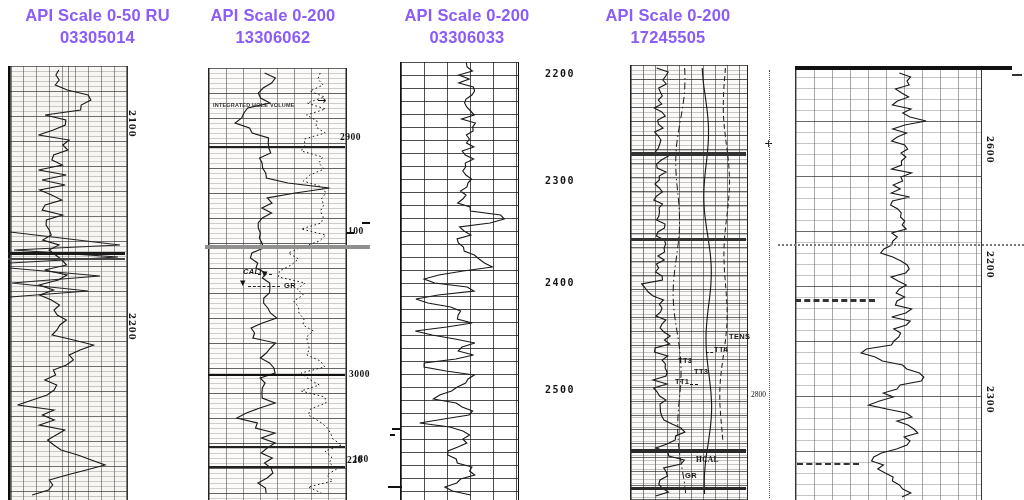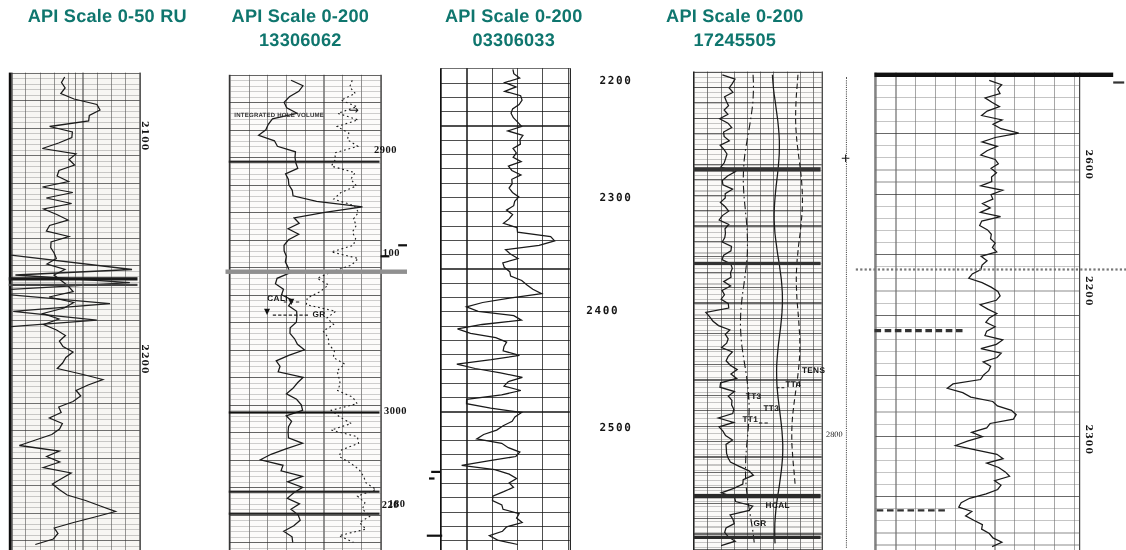--- a/index.html
+++ b/index.html
@@ -1,18 +1,18 @@
 <!DOCTYPE html>
 <html><head>
 <meta charset="utf-8">
 <style>
   html,body{margin:0;padding:0;background:#fff;}
   .stage{position:relative;width:1024px;height:500px;background:#ffffff;overflow:hidden;
          font-family:"Liberation Sans",sans-serif;}
-  .hdr{position:absolute;text-align:center;color:#0f766e;font-weight:700;font-size:16.5px;line-height:1.32;letter-spacing:.2px;}
+  .hdr{position:absolute;text-align:center;color:#8b5cf6;font-weight:700;font-size:16.5px;line-height:1.32;letter-spacing:.2px;}
   .h1{left:0;top:5px;width:195px}.h2{left:188px;top:5px;width:170px}.h3{left:378px;top:5px;width:178px}
   .h4{left:578px;top:5px;width:180px}.h5{left:798px;top:5px;width:200px}
   .strip{position:absolute;}
   .s1{left:8px;top:66px;width:117px;height:434px;border-left:2.5px solid #0d0d0d;border-right:1px solid #333;}
   .s2{left:208px;top:68px;width:137px;height:432px;border-left:1.5px solid #222;border-right:1.5px solid #222;}
   .s3{left:400px;top:62px;width:117px;height:438px;border-left:1.5px solid #111;border-right:1.5px solid #111;}
   .s4{left:630px;top:65px;width:116px;height:435px;border-left:1.5px solid #222;border-right:1.5px solid #222;}
   .s5{left:795px;top:66px;width:185px;height:434px;border-left:1px solid #333;border-right:1px solid #333;}
   .grid1{background-color:#f7f6f3;background-image:
     repeating-linear-gradient(to bottom,rgba(40,40,40,.55) 0 1px,transparent 1px 25px),
@@ -45,20 +45,21 @@
   .hl,.vl{position:absolute;}
   #curves-svg{position:absolute;left:0;top:0;pointer-events:none;}
 </style>
 </head>
 <body>
 
 <div class="stage" id="stage">
 
   <div class="hdr h1">
     <div>API Scale 0-50 RU</div>
+    <div>03305014</div>
   </div>
   <div class="hdr h2">
     <div>API Scale 0-200</div>
     <div>13306062</div>
   </div>
   <div class="hdr h3">
     <div>API Scale 0-200</div>
     <div>03306033</div>
   </div>
   <div class="hdr h4">
@@ -88,48 +89,48 @@
 <span class="lab rot" style="left: 127px; top: 110px;">2100</span>
     <span class="lab rot" style="left: 127px; top: 313px;">2200</span>
     <div class="hl" style="left: 8px; top: 252px; width: 117px; height: 3px; background: rgb(26, 26, 26);"></div>
     <div class="hl" style="left: 8px; top: 258px; width: 117px; height: 2px; background: rgb(68, 68, 68);"></div>
     <span class="lab tiny" style="left: 213px; top: 103px;">INTEGRATED HOLE VOLUME</span>
     <span class="lab dep2" style="left: 340px; top: 133px;">2900</span>
     <span class="lab dep2" style="left: 348px; top: 227px;">100</span>
     <span class="lab dep2" style="left: 349px; top: 370px;">3000</span>
     <span class="lab dep2" style="left: 347px; top: 456px;">220</span>
     <span class="lab dep2" style="left: 353px; top: 455px; font-family: Liberation Serif, serif;">180</span>
-    <span class="lab anno" style="left: 243px; top: 268px;">CALI</span>
+    <span class="lab anno" style="left: 243px; top: 268px; font-style: italic;">CALI</span>
     <span class="lab anno" style="left: 284px; top: 282px;">GR</span>
     <span class="lab mark" style="left: 317px; top: 95px;">→</span>
     <span class="lab mark" style="left: 262px; top: 268px;">▾</span>
     <span class="lab mark" style="left: 240px; top: 277px;">▾</span>
     <div class="hl" style="left: 205px; top: 245px; width: 165px; height: 4px; background: rgb(144, 144, 144);"></div>
     <div class="hl" style="left: 208px; top: 146px; width: 137px; height: 1.5px; background: rgb(34, 34, 34);"></div>
     <div class="hl" style="left: 208px; top: 374px; width: 137px; height: 2px; background: rgb(17, 17, 17);"></div>
     <div class="hl" style="left: 208px; top: 446px; width: 137px; height: 1.5px; background: rgb(34, 34, 34);"></div>
     <div class="hl" style="left: 208px; top: 466px; width: 137px; height: 1.5px; background: rgb(34, 34, 34);"></div>
     <div class="hl" style="left: 346px; top: 232px; width: 8px; height: 2px; background: rgb(17, 17, 17);"></div>
     <div class="hl" style="left: 362px; top: 222px; width: 8px; height: 2px; background: rgb(17, 17, 17);"></div>
     <div class="hl" style="left: 258px; top: 274px; width: 14px; height: 0px; border-top: 1px dashed rgb(34, 34, 34);"></div>
     <div class="hl" style="left: 248px; top: 286px; width: 32px; height: 0px; border-top: 1px dashed rgb(34, 34, 34);"></div>
     <span class="lab dep3" style="left: 545px; top: 69px;">2200</span>
     <span class="lab dep3" style="left: 545px; top: 176px;">2300</span>
-    <span class="lab dep3" style="left: 533px; top: 278px;">2400</span>
+    <span class="lab dep3" style="left: 545px; top: 278px;">2400</span>
     <span class="lab dep3" style="left: 545px; top: 385px;">2500</span>
     <div class="hl" style="left: 392px; top: 428px; width: 8px; height: 2px; background: rgb(17, 17, 17);"></div>
     <div class="hl" style="left: 390px; top: 434px; width: 5px; height: 1.5px; background: rgb(17, 17, 17);"></div>
     <div class="hl" style="left: 388px; top: 486px; width: 14px; height: 2px; background: rgb(17, 17, 17);"></div>
     <span class="lab anno" style="left: 729px; top: 333px;">TENS</span>
     <span class="lab anno" style="left: 714px; top: 346px;">TT4</span>
     <span class="lab anno" style="left: 678px; top: 357px;">TT3</span>
     <span class="lab anno" style="left: 694px; top: 368px;">TT3</span>
     <span class="lab anno" style="left: 675px; top: 378px;">TT1</span>
     <span class="lab dep4" style="left: 751px; top: 391px;">2800</span>
-    <span class="lab anno" style="left: 696px; top: 456px;">HCAL</span>
+    <span class="lab anno" style="left: 696px; top: 456px; font-family: Liberation Serif, serif;">HCAL</span>
     <span class="lab anno" style="left: 685px; top: 472px;">GR</span>
     <span class="lab mark" style="left: 764px; top: 138px;">+</span>
     <div class="hl" style="left: 630px; top: 152px; width: 116px; height: 4px; background: rgb(51, 51, 51);"></div>
     <div class="hl" style="left: 630px; top: 238px; width: 116px; height: 3px; background: rgb(51, 51, 51);"></div>
     <div class="hl" style="left: 630px; top: 449px; width: 116px; height: 4px; background: rgb(42, 42, 42);"></div>
     <div class="hl" style="left: 630px; top: 487px; width: 116px; height: 3px; background: rgb(42, 42, 42);"></div>
     <div class="hl" style="left: 706px; top: 352px; width: 7px; height: 0px; border-top: 1px dashed rgb(17, 17, 17);"></div>
     <div class="hl" style="left: 690px; top: 384px; width: 8px; height: 0px; border-top: 1px dashed rgb(17, 17, 17);"></div>
     <div class="vl" style="left: 769px; top: 70px; height: 428px; width: 0px; border-left: 1.5px dotted rgb(85, 85, 85);"></div>
     <span class="lab rot" style="left: 985px; top: 136px;">2600</span>

